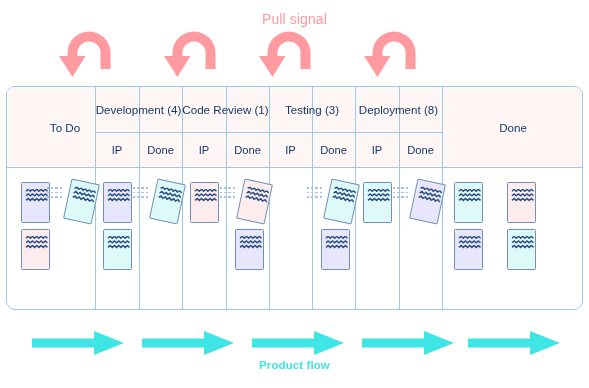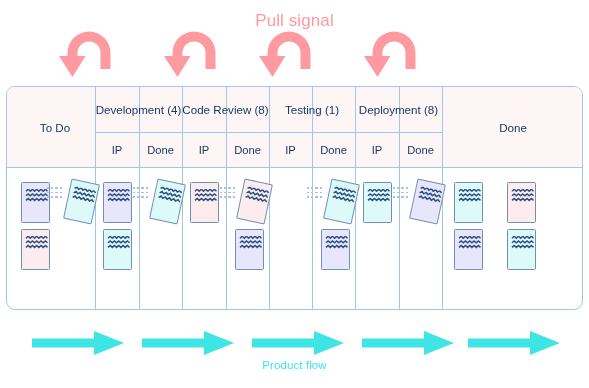--- a/index.html
+++ b/index.html
@@ -26,21 +26,21 @@
     position: absolute;
     top: 27px;
     width: 62px;
     height: 52px;
   }
   #pull-signal-label {
     position: absolute;
     left: 0; top: 11px;
     width: 589px;
     text-align: center;
-    font-size: 17px;
+    font-size: 14px;
     color: #fe9aa0;
     letter-spacing: .1px;
   }
 
   
   #board {
     position: absolute;
     left: 6px;
     top: 86px;
     width: 577px;
@@ -155,20 +155,21 @@
     height: 26px;
   }
   #product-flow-label {
     position: absolute;
     left: 0; top: 47px;
     width: 589px;
     text-align: center;
     font-size: 11.5px;
     color: #3fe4e4;
     letter-spacing: .1px;
+    font-weight: bold;
   }
 </style>
 </head>
 <body>
 
 <div id="pull-band">
   <div id="pull-signal-label">Pull signal</div>
   <div id="pull-arrows">
       <div class="pull-arrow" style="left: 58px;"><svg viewBox="0 0 62 52" width="62" height="52">
           <path d="M52.5,42 L52.5,26 A21.5,21.5 0 0 0 9.5,26 L9.5,29 L1,29 L14.5,50 L27.5,29 L19.5,29 L19.5,26 A11.5,11.5 0 0 1 42.5,26 L42.5,42 Z" fill="#fe9aa0"></path>
@@ -196,24 +197,24 @@
       <div class="vline" style="left: 305px;"></div>
       <div class="vline" style="left: 348px;"></div>
       <div class="vline" style="left: 392px;"></div>
       <div class="vline" style="left: 435px;"></div>
       <div class="hline-sub" style="left: 88px; width: 87px;"></div>
       <div class="hline-sub" style="left: 175px; width: 87px;"></div>
       <div class="hline-sub" style="left: 262px; width: 86px;"></div>
       <div class="hline-sub" style="left: 348px; width: 87px;"></div>
     </div>
   <div id="header-titles">
-      <div class="end-title" style="left: 4px; width: 88px;">To Do</div>
+      <div class="end-title" style="left: 14px; width: 88px;">To Do</div>
       <div class="col-title" style="left: 88px; width: 87px;">Development (4)</div>
-      <div class="col-title" style="left: 175px; width: 87px;">Code Review (8)</div>
-      <div class="col-title" style="left: 262px; width: 86px;">Testing (1)</div>
+      <div class="col-title" style="left: 175px; width: 87px;">Code Review (1)</div>
+      <div class="col-title" style="left: 262px; width: 86px;">Testing (3)</div>
       <div class="col-title" style="left: 348px; width: 87px;">Deployment (8)</div>
       <div class="end-title" style="left: 435px; width: 142px;">Done</div>
       <div class="sub-title" style="left: 88px; width: 44px;">IP</div>
       <div class="sub-title" style="left: 132px; width: 43px;">Done</div>
       <div class="sub-title" style="left: 175px; width: 44px;">IP</div>
       <div class="sub-title" style="left: 219px; width: 43px;">Done</div>
       <div class="sub-title" style="left: 262px; width: 43px;">IP</div>
       <div class="sub-title" style="left: 305px; width: 43px;">Done</div>
       <div class="sub-title" style="left: 348px; width: 44px;">IP</div>
       <div class="sub-title" style="left: 392px; width: 43px;">Done</div>

